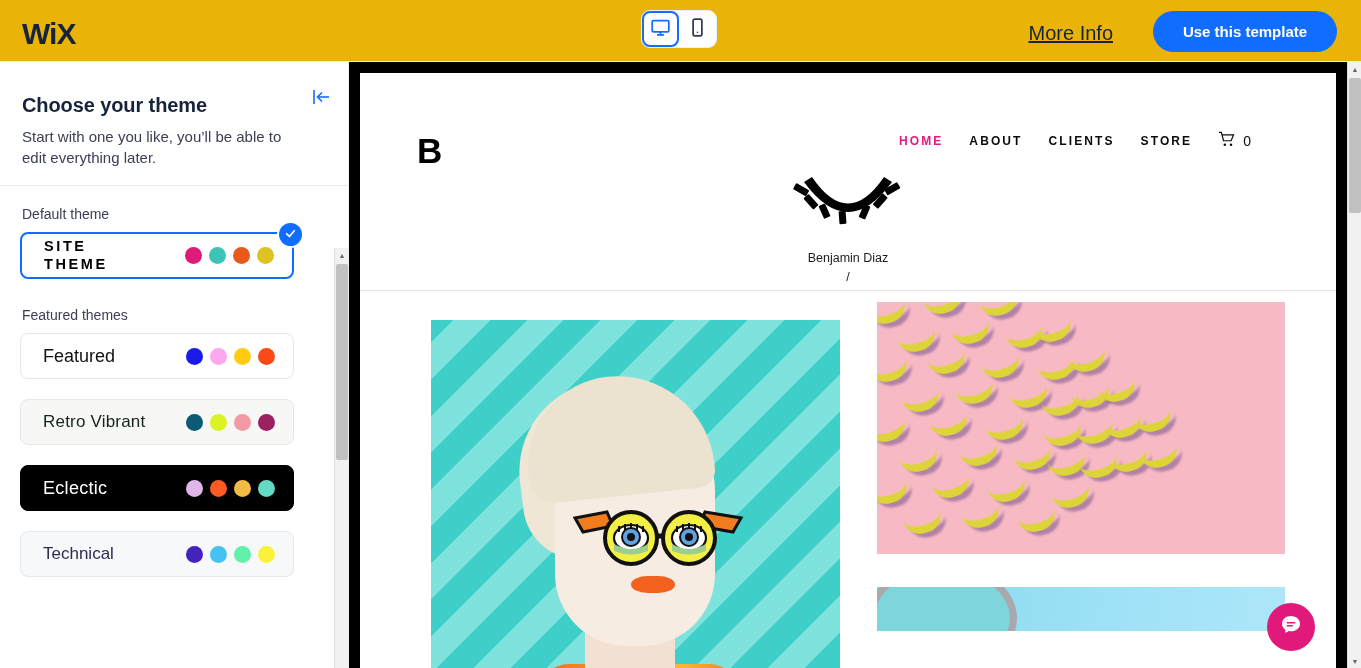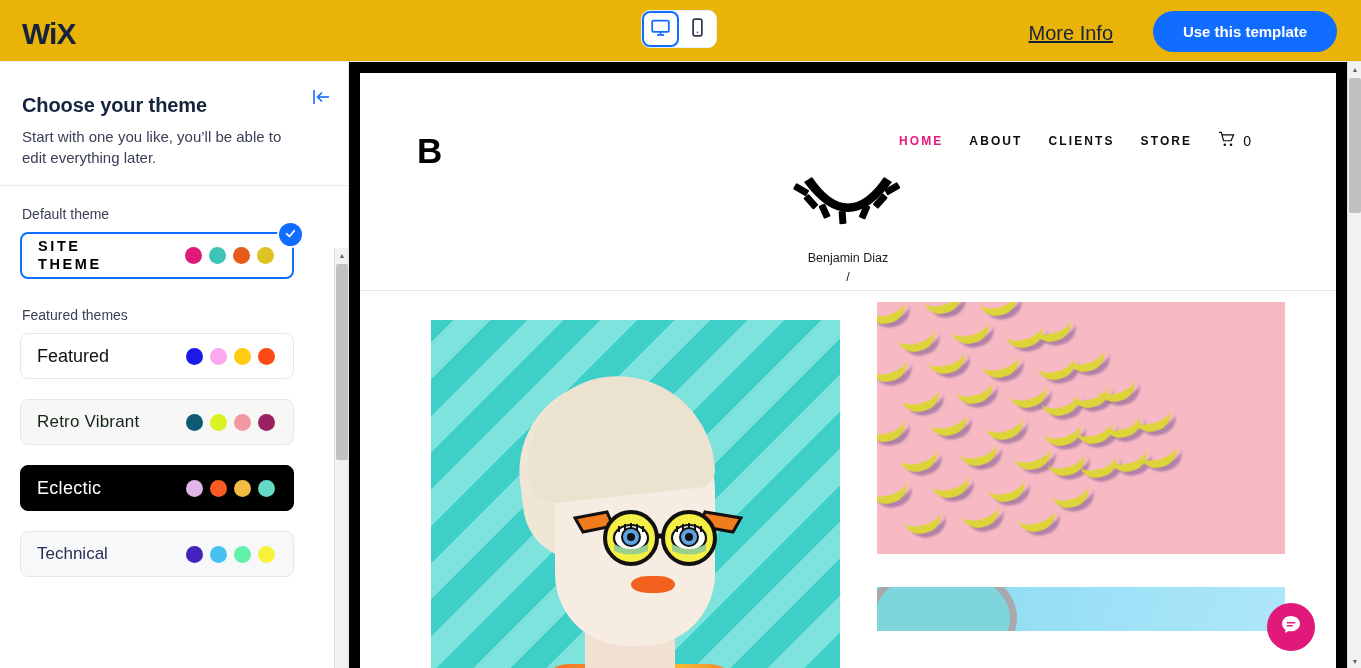--- a/index.html
+++ b/index.html
@@ -102,21 +102,21 @@
   }
   .group-label.second { margin-top: 28px; }
 
   .theme-card {
     position: relative;
     margin: 0 0 0 20px;
     width: 274px; height: 46px;
     border-radius: 8px;
     display: flex; align-items: center;
     justify-content: space-between;
-    padding: 0 18px 0 16px;
+    padding: 0 18px 0 22px;
     cursor: pointer;
     background: #fbfbfc;
     border: 1px solid #e5e7ec;
   }
   .theme-card.selected {
     border: 2px solid #116dff;
     background: #ffffff;
     height: 47px;
   }
   .theme-card.dark { background: #000000; border-color: #000000; }

